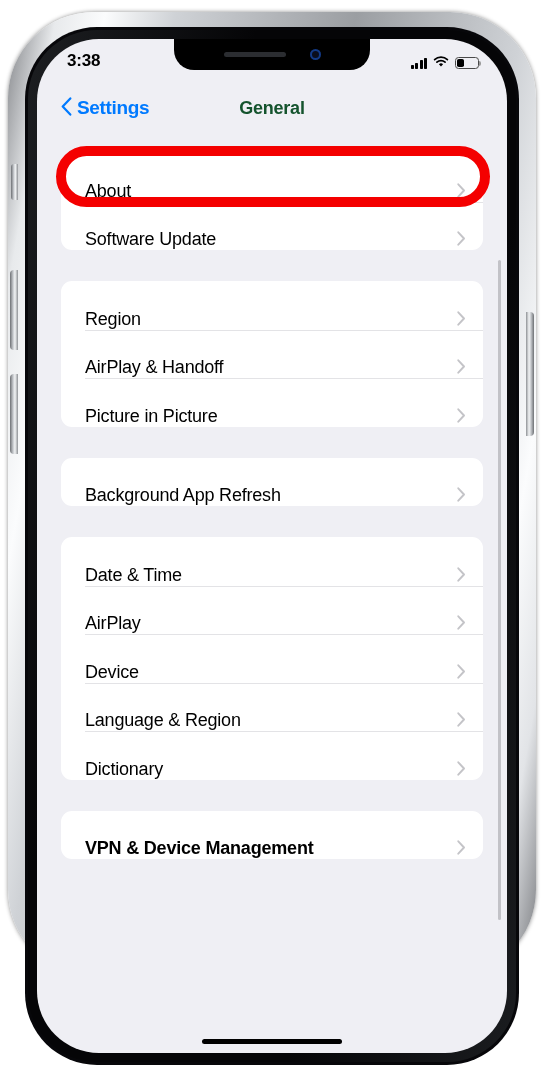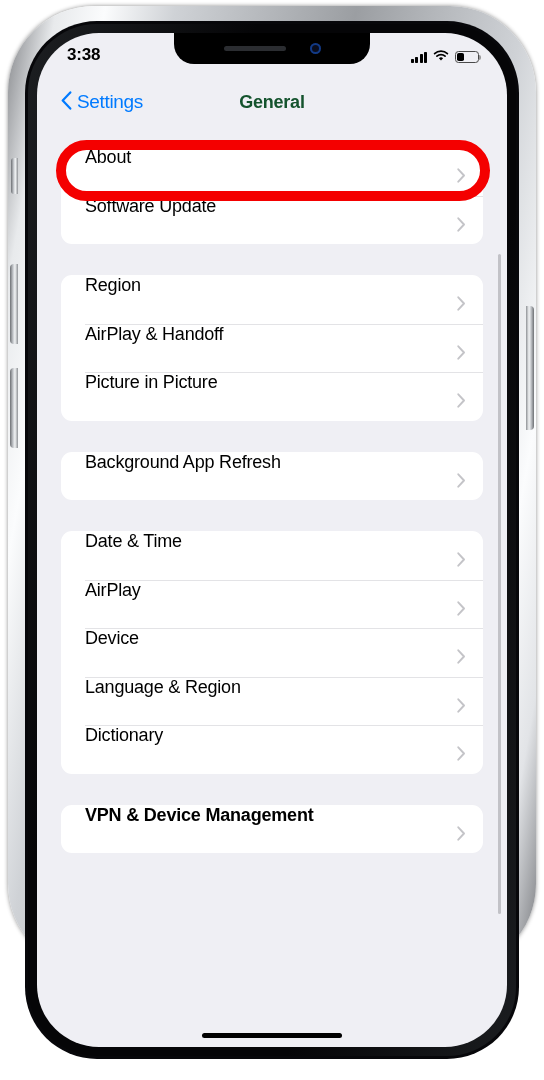--- a/index.html
+++ b/index.html
@@ -7,21 +7,21 @@
   html, body {
     width:544px; height:1080px;
     background:#ffffff;
     font-family:"Liberation Sans", sans-serif;
     overflow:hidden;
   }
 
   
   #device-frame{
     position:absolute;
-    left:8px; top:6px;
+    left:8px; top:12px;
     width:528px; height:964px;
     border-radius:86px;
     background:linear-gradient(100deg,#7e8084 0%,#e8eaec 7%,#fbfcfd 14%,#cfd2d6 24%,
                 #9b9ea2 50%,#cfd2d6 74%,#fbfcfd 86%,#e2e4e7 93%,#76787c 100%);
     box-shadow:0 0 4px rgba(0,0,0,.45);
   }
   #device-bezel{
     position:absolute;
     left:17px; top:15px;
     width:494px; height:1038px;
@@ -92,21 +92,21 @@
                  width:2px; height:5px; background:#9a9a9a; border-radius:0 2px 2px 0; }
 
   
   #nav-bar{
     position:relative; height:48px;
     display:flex; align-items:center;
     padding:0 24px;
   }
   #back-button{ display:flex; align-items:center; gap:5px; color:#007aff; cursor:pointer; }
   #back-chevron-icon{ display:block; }
-  #back-label{ font-size:19px; letter-spacing:-.35px; }
+  #back-label{ font-size:19px; letter-spacing:-.35px;font-weight:bold; }
   #page-title{
     position:absolute; left:0; right:0; text-align:center;
     font-size:18px; font-weight:700; color:#14532d; letter-spacing:-.25px;
     pointer-events:none;
   }
 
   
   #settings-scroll{
     position:relative;
     height:921px;
@@ -118,24 +118,23 @@
     background:#fff;
     border-radius:11px;
     overflow:hidden;
   }
   .section:first-child{ margin-top:21px; }
   .section.last{ margin-bottom:0;font-weight:bold; }
 
   .row{
     position:relative;
     height:48.5px;
-    display:flex; align-items:flex-start;
+    display:flex; align-items:flex-end;
     padding:0 17px 0 24px;
     cursor:pointer;
-    flex-direction:column;
   }
   .row + .row::before{
     content:""; position:absolute; left:24px; right:0; top:0;
     height:1px; background:#e3e3e6;
   }
   .row-label{ font-size:18px; color:#000; letter-spacing:-.2px; }
   .row-chevron{ margin-left:auto; display:block; }
 
   
   #about-highlight{

